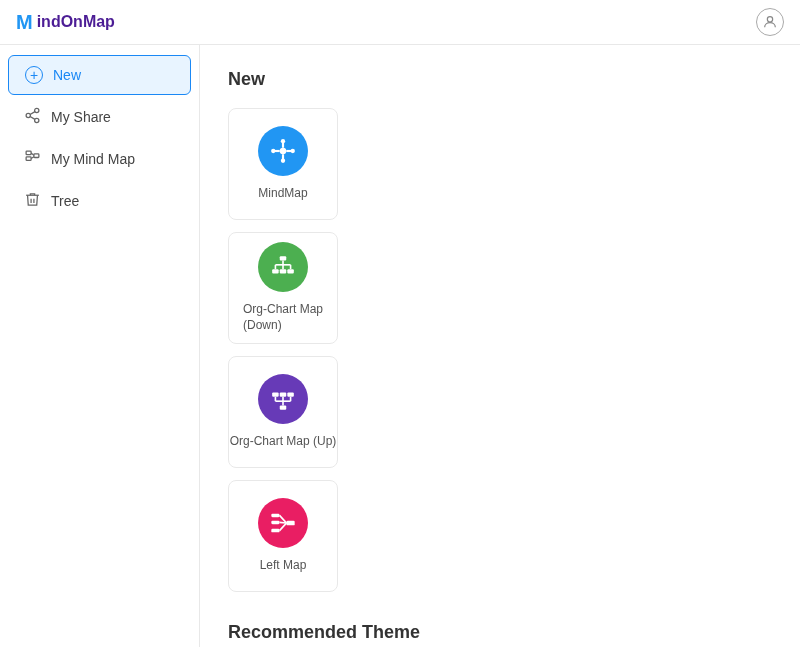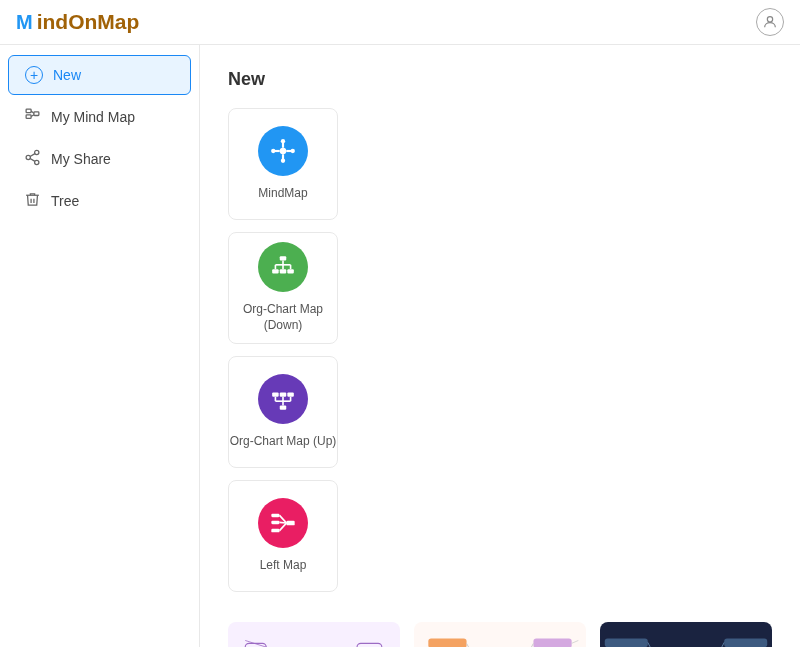--- a/index.html
+++ b/index.html
@@ -20,21 +20,21 @@
       gap: 4px;
       font-size: 18px;
       font-weight: bold;
       color: #333;
     }
     .logo-m {
       color: #2196F3;
       font-size: 20px;
       font-weight: bold;
     }
-    .logo-text { color: #a16207; font-size: 21px; }
+    .logo-text { color: #4c1d95; font-size: 16px; }
     .header-user {
       width: 28px; height: 28px;
       border: 1.5px solid #aaa;
       border-radius: 50%;
       display: flex; align-items: center; justify-content: center;
       color: #888;
       cursor: pointer;
     }
 
     
@@ -169,41 +169,41 @@
   <div class="sidebar">
 
     <div class="sidebar-item active">
       <span style="width:18px;height:18px;border:1.8px solid #1a88f5;border-radius:50%;display:flex;align-items:center;justify-content:center;color:#1a88f5;font-size:14px;">+</span>
       <span>New</span>
     </div>
 
     <div class="sidebar-item">
       <span>
         <svg width="17" height="17" viewBox="0 0 24 24" fill="none" stroke="#666" stroke-width="1.8">
+          <circle cx="18" cy="5" r="3"></circle>
+          <circle cx="6" cy="12" r="3"></circle>
+          <circle cx="18" cy="19" r="3"></circle>
+          <line x1="8.6" y1="13.5" x2="15.4" y2="17.5"></line>
+          <line x1="15.4" y1="6.5" x2="8.6" y2="10.5"></line>
+        </svg>
+      </span>
+      <span>My Share</span>
+    </div>
+
+    <div class="sidebar-item">
+      <span>
+        <svg width="17" height="17" viewBox="0 0 24 24" fill="none" stroke="#666" stroke-width="1.8">
           <rect x="3" y="3" width="7" height="5" rx="1"></rect>
           <rect x="3" y="11" width="7" height="5" rx="1"></rect>
           <rect x="14" y="7" width="7" height="5" rx="1"></rect>
           <line x1="10" y1="5.5" x2="14" y2="9"></line>
           <line x1="10" y1="13.5" x2="14" y2="11"></line>
         </svg>
       </span>
       <span>My Mind Map</span>
-    </div>
-
-    <div class="sidebar-item">
-      <span>
-        <svg width="17" height="17" viewBox="0 0 24 24" fill="none" stroke="#666" stroke-width="1.8">
-          <circle cx="18" cy="5" r="3"></circle>
-          <circle cx="6" cy="12" r="3"></circle>
-          <circle cx="18" cy="19" r="3"></circle>
-          <line x1="8.6" y1="13.5" x2="15.4" y2="17.5"></line>
-          <line x1="15.4" y1="6.5" x2="8.6" y2="10.5"></line>
-        </svg>
-      </span>
-      <span>My Share</span>
     </div>
 
     <div class="sidebar-item">
       <span>
         <svg width="17" height="17" viewBox="0 0 24 24" fill="none" stroke="#666" stroke-width="1.8">
           <polyline points="3 6 5 6 21 6"></polyline>
           <path d="M19 6l-1 14H6L5 6"></path>
           <path d="M10 11v6M14 11v6"></path>
           <path d="M9 6V4h6v2"></path>
         </svg>
@@ -243,21 +243,21 @@
               <rect x="2" y="14" width="6" height="4" rx="1" fill="white"></rect>
               <rect x="9" y="14" width="6" height="4" rx="1" fill="white"></rect>
               <rect x="16" y="14" width="6" height="4" rx="1" fill="white"></rect>
               <line x1="12" y1="6" x2="12" y2="10" stroke="white" stroke-width="1.5"></line>
               <line x1="5" y1="10" x2="19" y2="10" stroke="white" stroke-width="1.5"></line>
               <line x1="5" y1="10" x2="5" y2="14" stroke="white" stroke-width="1.5"></line>
               <line x1="12" y1="10" x2="12" y2="14" stroke="white" stroke-width="1.5"></line>
               <line x1="19" y1="10" x2="19" y2="14" stroke="white" stroke-width="1.5"></line>
             </svg>
           </div>
-          <span class="map-label" style="white-space:pre-line;text-align:center;">Org-Chart Map
+          <span class="map-label" style="white-space:pre-line;text-align:left;">Org-Chart Map
 (Down)</span>
         </div>
 
         <div class="map-card">
           <div class="map-icon-circle" style="background:#673AB7;">
             <svg width="26" height="26" viewBox="0 0 24 24" fill="white">
               <rect x="9" y="18" width="6" height="4" rx="1" fill="white"></rect>
               <rect x="2" y="6" width="6" height="4" rx="1" fill="white"></rect>
               <rect x="9" y="6" width="6" height="4" rx="1" fill="white"></rect>
               <rect x="16" y="6" width="6" height="4" rx="1" fill="white"></rect>
@@ -286,20 +286,21 @@
           <span class="map-label">Left Map</span>
         </div>
 
 
 
 
       </div>
     </div>
 
     <div>
+      <div class="section-title">Recommended Theme</div>
 
       <div class="theme-grid">
 
         <div class="theme-card t1">
           <svg width="100%" height="100%" viewBox="0 0 180 100">
 
             <circle cx="90" cy="50" r="18" fill="#6A0DAD"></circle>
 
             <line x1="72" y1="45" x2="40" y2="25" stroke="#9C6BC4" stroke-width="1.2"></line>
             <line x1="72" y1="50" x2="35" y2="50" stroke="#9C6BC4" stroke-width="1.2"></line>

